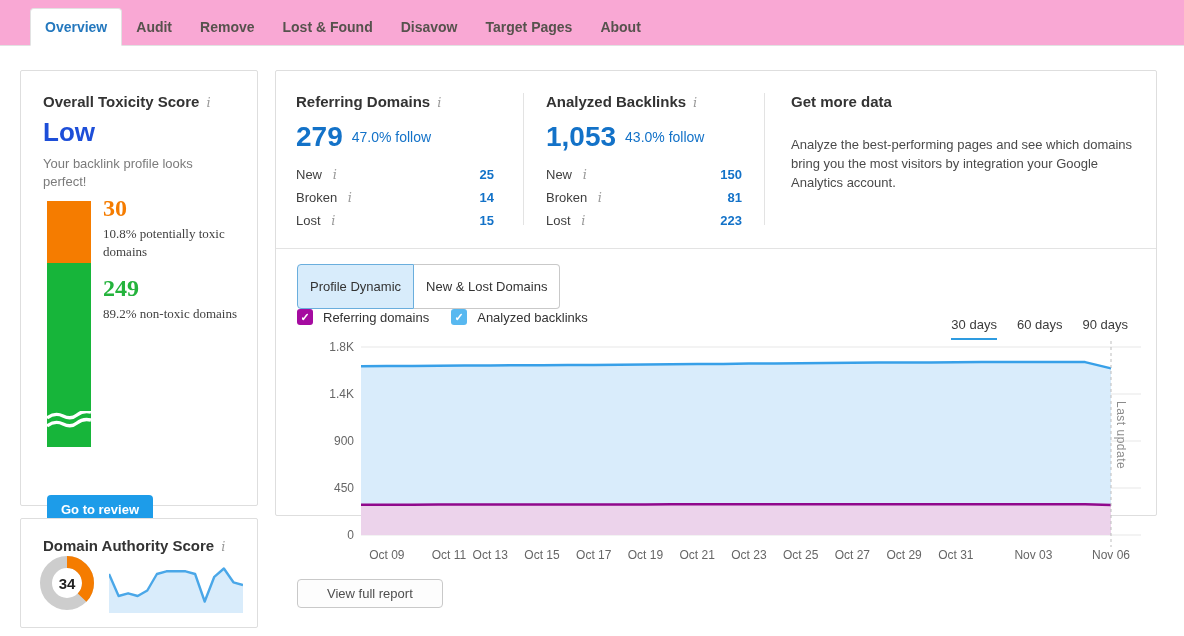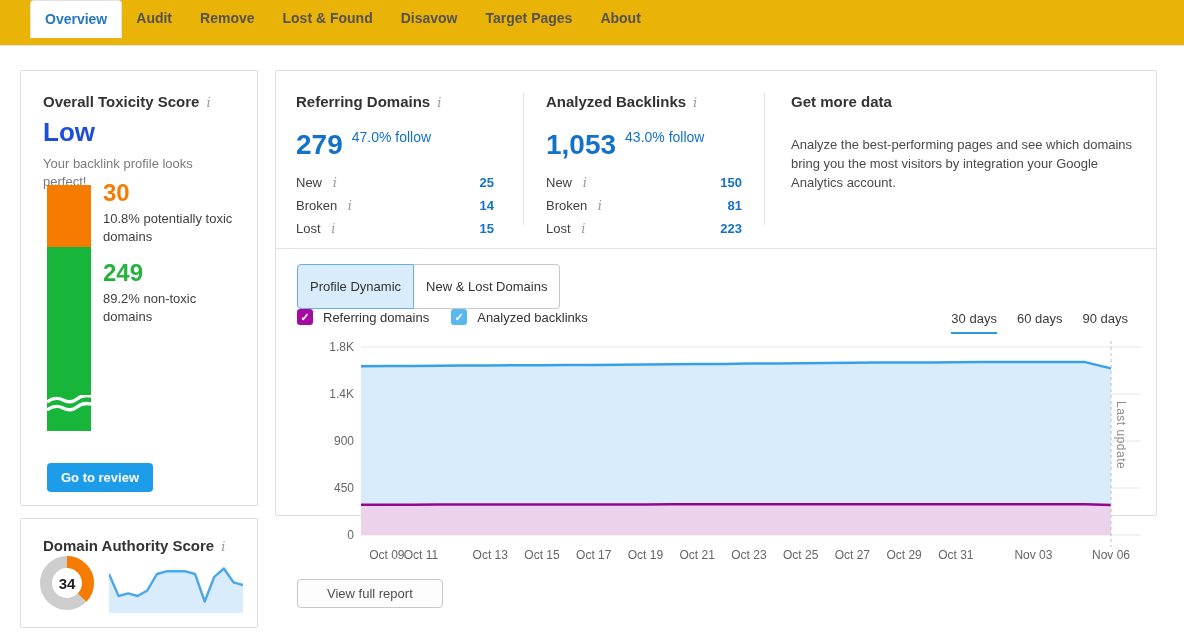--- a/index.html
+++ b/index.html
@@ -1,62 +1,62 @@
 <!DOCTYPE html>
 <html><head>
 <meta charset="utf-8">
 <style>
   * { box-sizing: border-box; margin: 0; padding: 0; }
   html,body { width:1184px; height:636px; background:#fff; font-family:"Liberation Sans",sans-serif; position:relative; overflow:hidden; }
 
   
-  .tabbar { position:absolute; left:0; top:0; width:1184px; height:46px; border-bottom:1px solid #e2e2e2; display:flex; align-items:flex-start; padding-left:30px; background:#eab308; }
+  .tabbar { position:absolute; left:0; top:0; width:1184px; height:46px; border-bottom:1px solid #e2e2e2; display:flex; align-items:flex-end; padding-left:30px; background:#f9a8d4; }
   .tab { font-size:14px; font-weight:700; color:#56524d; padding:10px 14px; cursor:pointer; white-space:nowrap; }
   .tab.active { color:#2478be; background:#fff; border:1px solid #e2e2e2; border-bottom:1px solid #fff; border-radius:4px 4px 0 0; margin-bottom:-1px; }
 
   
   .card { position:absolute; background:#fff; border:1px solid #dedede; border-radius:2px; }
   #toxicity-card { left:20px; top:70px; width:238px; height:436px; }
   #authority-card { left:20px; top:518px; width:238px; height:110px; }
   #main-card { left:275px; top:70px; width:882px; height:446px; }
 
   .card-title { position:absolute; font-size:15px; font-weight:700; color:#333; white-space:nowrap; }
   .info { font-family:"DejaVu Serif",serif; font-style:italic; font-weight:400; color:#9a9a9a; font-size:13px; margin-left:7px; cursor:pointer; }
 
   
   #toxicity-card .card-title { left:22px; top:22px; }
   .tox-level { position:absolute; left:22px; top:46px; font-size:26px; font-weight:700; color:#1d4ed8; }
   .tox-desc { position:absolute; left:22px; top:84px; width:175px; font-size:13px; color:#7b7b7b; line-height:1.4; }
-  .tox-bars { position:absolute; left:26px; top:114px; width:195px; height:252px; }
+  .tox-bars { position:absolute; left:26px; top:130px; width:195px; height:252px;font-family:Liberation Serif, serif; }
   .bar { position:absolute; left:0; width:44px; }
   .bar.orange { top:0; height:62px; background:#f57c00; }
   .bar.green { top:62px; height:184px; background:#17b53a; }
   .bar-wave { position:absolute; left:0; bottom:18px; }
   .tox-group { position:absolute; left:56px; width:135px; }
   .tox-group.g1 { top:-6px; }
   .tox-group.g2 { top:74px; }
   .tox-num { font-size:24px; font-weight:700; }
   .tox-num.o { color:#f57c00; }
   .tox-num.g { color:#24b33c; }
   .tox-label { font-size:13px; color:#3f3f3f; line-height:1.35; margin-top:3px; }
-  .btn-primary { position:absolute; background:#1d9ce9; color:#fff; font-family:"Liberation Sans",sans-serif; font-size:13px; font-weight:700; border:none; border-radius:4px; padding:7px 14px; cursor:pointer; white-space:nowrap; }
+  .btn-primary { position:absolute; background:#1d9ce9; color:#fff; font-family:"Liberation Sans",sans-serif; font-size:13px; font-weight:700; border:none; border-radius:4px; padding:7px 14px; cursor:pointer; white-space:nowrap;margin-top:32px; }
   #go-review { left:26px; top:392px; }
 
   
   #authority-card .card-title { left:22px; top:18px; }
   .donut-wrap { position:absolute; left:18px; top:36px; width:56px; height:56px; }
   .donut-score { position:absolute; left:0; top:0; width:56px; height:56px; display:flex; align-items:center; justify-content:center; font-size:15px; font-weight:700; color:#222; }
   #sparkline { position:absolute; left:88px; top:36px; }
 
   
   .stat-col { position:absolute; top:22px; }
   #col-referring { left:20px; width:198px; }
   #col-backlinks { left:270px; width:196px; }
   #col-promo { left:515px; width:352px; }
-  .big-row { display:flex; align-items:flex-start; gap:9px; margin-top:19px; }
+  .big-row { display:flex; align-items:center; gap:9px; margin-top:11px; }
   .big-num { font-size:28px; font-weight:700; color:#1372c8; }
   .follow { font-size:14px; color:#1372c8; }
   .stat-rows { margin-top:10px; }
   .stat-row { display:flex; justify-content:space-between; align-items:center; padding:4px 0; }
   .stat-row .lbl { font-size:13px; color:#3f3f3f; }
   .stat-row .val { font-size:13px; font-weight:700; color:#1372c8; }
   .vdiv { position:absolute; top:22px; width:1px; height:132px; background:#e3e3e3; }
   #vdiv1 { left:247px; } #vdiv2 { left:488px; }
   .hdiv { position:absolute; left:0; top:177px; width:100%; height:1px; background:#e3e3e3; }
   .promo-text { font-size:13px; color:#4a4a4a; line-height:1.45; margin-top:26px; width:352px; }
@@ -67,21 +67,21 @@
   .toggle-btn { font-size:13px; color:#333; padding:14px 12px; border:1px solid #c9c9c9; background:#fff; cursor:pointer; white-space:nowrap; }
   .toggle-btn:first-child { border-radius:4px 0 0 4px; }
   .toggle-btn:last-child { border-radius:0 4px 4px 0; border-left:none; }
   .toggle-btn.active { background:#d8ecfb; border:1px solid #6aaedd; }
 
   
   .legend { position:absolute; left:21px; top:238px; display:flex; align-items:center; }
   .legend-item { display:flex; align-items:center; margin-right:22px; cursor:pointer; }
   .checkbox { width:16px; height:16px; border-radius:3px; color:#fff; font-size:11px; font-weight:700; display:flex; align-items:center; justify-content:center; margin-right:10px; }
   .legend-label { font-size:13px; color:#333; }
-  .ranges { position:absolute; right:28px; top:240px; display:flex; gap:20px; }
+  .ranges { position:absolute; right:28px; top:246px; display:flex; gap:20px; }
   .range { font-size:13px; color:#3b3b3b; padding-bottom:6px; cursor:pointer; }
   .range.active { border-bottom:2px solid #2e9be0; }
 
   
   #ylabels div { position:absolute; left:20px; width:58px; height:14px; line-height:14px; text-align:right; font-size:12px; color:#666; }
   #main-chart { position:absolute; left:85px; top:270px; }
   #xlabels { position:absolute; left:85px; top:477px; width:790px; height:16px; }
   #xlabels span { position:absolute; transform:translateX(-50%); font-size:12px; color:#666; white-space:nowrap; }
   .last-update { position:absolute; left:838px; top:330px; writing-mode:vertical-rl; font-size:12px; color:#8c8c8c; letter-spacing:0.5px; }
   .btn-ghost { position:absolute; left:21px; top:508px; background:#fdfdfd; border:1px solid #c9c9c9; border-radius:4px; color:#4f4f4f; font-family:"Liberation Sans",sans-serif; font-size:13px; padding:6px 29px; cursor:pointer; }
@@ -229,21 +229,21 @@
       <line x1="0" y1="53" x2="780" y2="53" stroke="#e7e7e7" stroke-width="1"></line>
       <line x1="0" y1="6" x2="780" y2="6" stroke="#e7e7e7" stroke-width="1"></line>
       <path d="M0.0,25.3 L25.9,25.1 L51.7,24.9 L77.6,24.8 L103.4,24.6 L129.3,24.5 L155.2,24.3 L181.0,24.2 L206.9,24.1 L232.8,24.0 L258.6,23.8 L284.5,23.5 L310.3,23.3 L336.2,23.1 L362.1,22.9 L387.9,22.6 L413.8,22.4 L439.7,22.2 L465.5,22.0 L491.4,21.8 L517.2,21.6 L543.1,21.5 L569.0,21.4 L594.8,21.2 L620.7,21.1 L646.6,21.1 L672.4,21.0 L698.3,21.0 L724.1,21.1 L750.0,27.4 L750,194 L0,194 Z" fill="#d9ecfb" stroke="none"></path>
       <path d="M0.0,25.3 L25.9,25.1 L51.7,24.9 L77.6,24.8 L103.4,24.6 L129.3,24.5 L155.2,24.3 L181.0,24.2 L206.9,24.1 L232.8,24.0 L258.6,23.8 L284.5,23.5 L310.3,23.3 L336.2,23.1 L362.1,22.9 L387.9,22.6 L413.8,22.4 L439.7,22.2 L465.5,22.0 L491.4,21.8 L517.2,21.6 L543.1,21.5 L569.0,21.4 L594.8,21.2 L620.7,21.1 L646.6,21.1 L672.4,21.0 L698.3,21.0 L724.1,21.1 L750.0,27.4" fill="none" stroke="#38a0e8" stroke-width="2.5" stroke-linejoin="round"></path>
       <path d="M0.0,163.8 L25.9,163.7 L51.7,163.7 L77.6,163.6 L103.4,163.6 L129.3,163.5 L155.2,163.5 L181.0,163.5 L206.9,163.4 L232.8,163.4 L258.6,163.4 L284.5,163.4 L310.3,163.3 L336.2,163.3 L362.1,163.3 L387.9,163.3 L413.8,163.3 L439.7,163.2 L465.5,163.2 L491.4,163.2 L517.2,163.2 L543.1,163.2 L569.0,163.2 L594.8,163.2 L620.7,163.2 L646.6,163.2 L672.4,163.2 L698.3,163.2 L724.1,163.2 L750.0,163.9 L750,194 L0,194 Z" fill="#ecd3eb" stroke="none"></path>
       <path d="M0.0,163.8 L25.9,163.7 L51.7,163.7 L77.6,163.6 L103.4,163.6 L129.3,163.5 L155.2,163.5 L181.0,163.5 L206.9,163.4 L232.8,163.4 L258.6,163.4 L284.5,163.4 L310.3,163.3 L336.2,163.3 L362.1,163.3 L387.9,163.3 L413.8,163.3 L439.7,163.2 L465.5,163.2 L491.4,163.2 L517.2,163.2 L543.1,163.2 L569.0,163.2 L594.8,163.2 L620.7,163.2 L646.6,163.2 L672.4,163.2 L698.3,163.2 L724.1,163.2 L750.0,163.9" fill="none" stroke="#90098c" stroke-width="2.5" stroke-linejoin="round"></path>
       <line x1="750" y1="0" x2="750" y2="206" stroke="#bdbdbd" stroke-width="1" stroke-dasharray="3,3"></line>
     </svg>
   <div id="xlabels">
       <span style="left: 25.8621px;">Oct 09</span>
-      <span style="left: 60px;">Oct 11</span>
+      <span style="left: 88px;">Oct 11</span>
       <span style="left: 129.31px;">Oct 13</span>
       <span style="left: 181.034px;">Oct 15</span>
       <span style="left: 232.759px;">Oct 17</span>
       <span style="left: 284.483px;">Oct 19</span>
       <span style="left: 336.207px;">Oct 21</span>
       <span style="left: 387.931px;">Oct 23</span>
       <span style="left: 439.655px;">Oct 25</span>
       <span style="left: 491.379px;">Oct 27</span>
       <span style="left: 543.103px;">Oct 29</span>
       <span style="left: 594.828px;">Oct 31</span>

